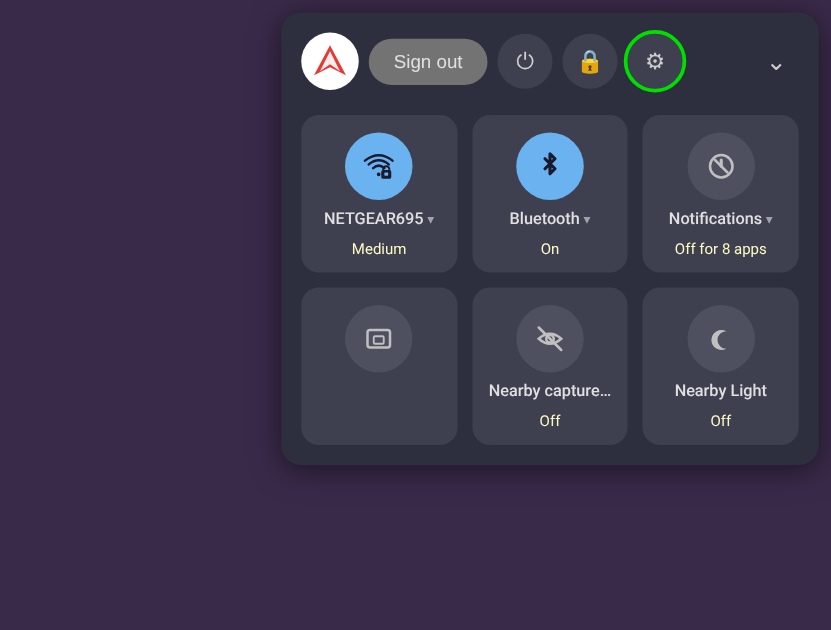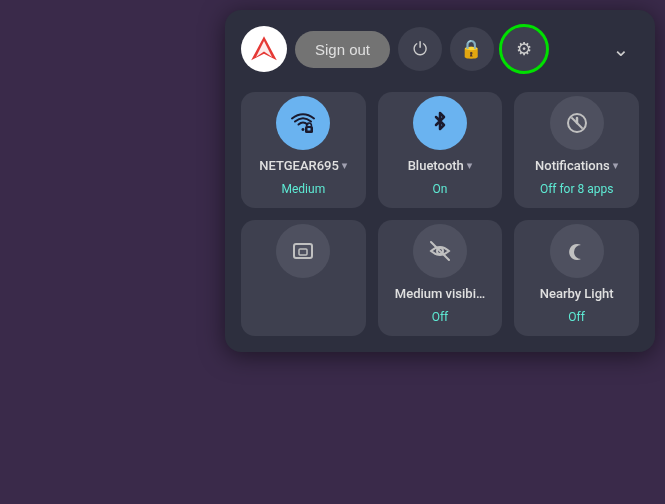--- a/index.html
+++ b/index.html
@@ -101,21 +101,21 @@
       grid-template-columns: repeat(3, 1fr);
       gap: 12px;
     }
 
     .qs-tile {
       background: #3e404f;
       border-radius: 14px;
       display: flex;
       flex-direction: column;
       align-items: center;
-      padding: 4px 8px 12px;
+      padding: 14px 8px 12px;
       cursor: pointer;
       gap: 8px;
     }
 
     .qs-icon-circle {
       width: 54px;
       height: 54px;
       border-radius: 50%;
       display: flex;
       align-items: center;
@@ -136,21 +136,21 @@
     .qs-label {
       font-size: 13px;
       color: #e0e0e0;
       font-weight: 500;
       text-align: center;
       line-height: 1.2;
     }
 
     .qs-sublabel {
       font-size: 12px;
-      color: #5eead4;
+      color: #fef9c3;
       text-align: center;
       line-height: 1.2;
     }
 
     .qs-label-row {
       display: flex;
       align-items: center;
       gap: 3px;
     }
 
@@ -255,21 +255,21 @@
     <div class="qs-tile">
       <div class="qs-icon-circle inactive">
         <svg width="28" height="28" viewBox="0 0 28 28" fill="none" xmlns="http://www.w3.org/2000/svg">
 
           <path d="M5 14 Q14 6 23 14 Q14 22 5 14Z" stroke="#c0c0c0" stroke-width="2" fill="none"></path>
           <circle cx="14" cy="14" r="3" stroke="#c0c0c0" stroke-width="2" fill="none"></circle>
           <line x1="5" y1="5" x2="23" y2="23" stroke="#c0c0c0" stroke-width="2" stroke-linecap="round"></line>
         </svg>
       </div>
       <div class="qs-label-row">
-        <span class="qs-label">Medium visibi…</span>
+        <span class="qs-label">Nearby capture…</span>
       </div>
       <span class="qs-sublabel">Off</span>
     </div>
 
     <div class="qs-tile">
       <div class="qs-icon-circle inactive">
         <svg width="28" height="28" viewBox="0 0 28 28" fill="none" xmlns="http://www.w3.org/2000/svg">
 
           <path d="M18 8 A8 8 0 1 0 18 22 A6 6 0 1 1 18 8Z" fill="#c0c0c0"></path>
         </svg>

